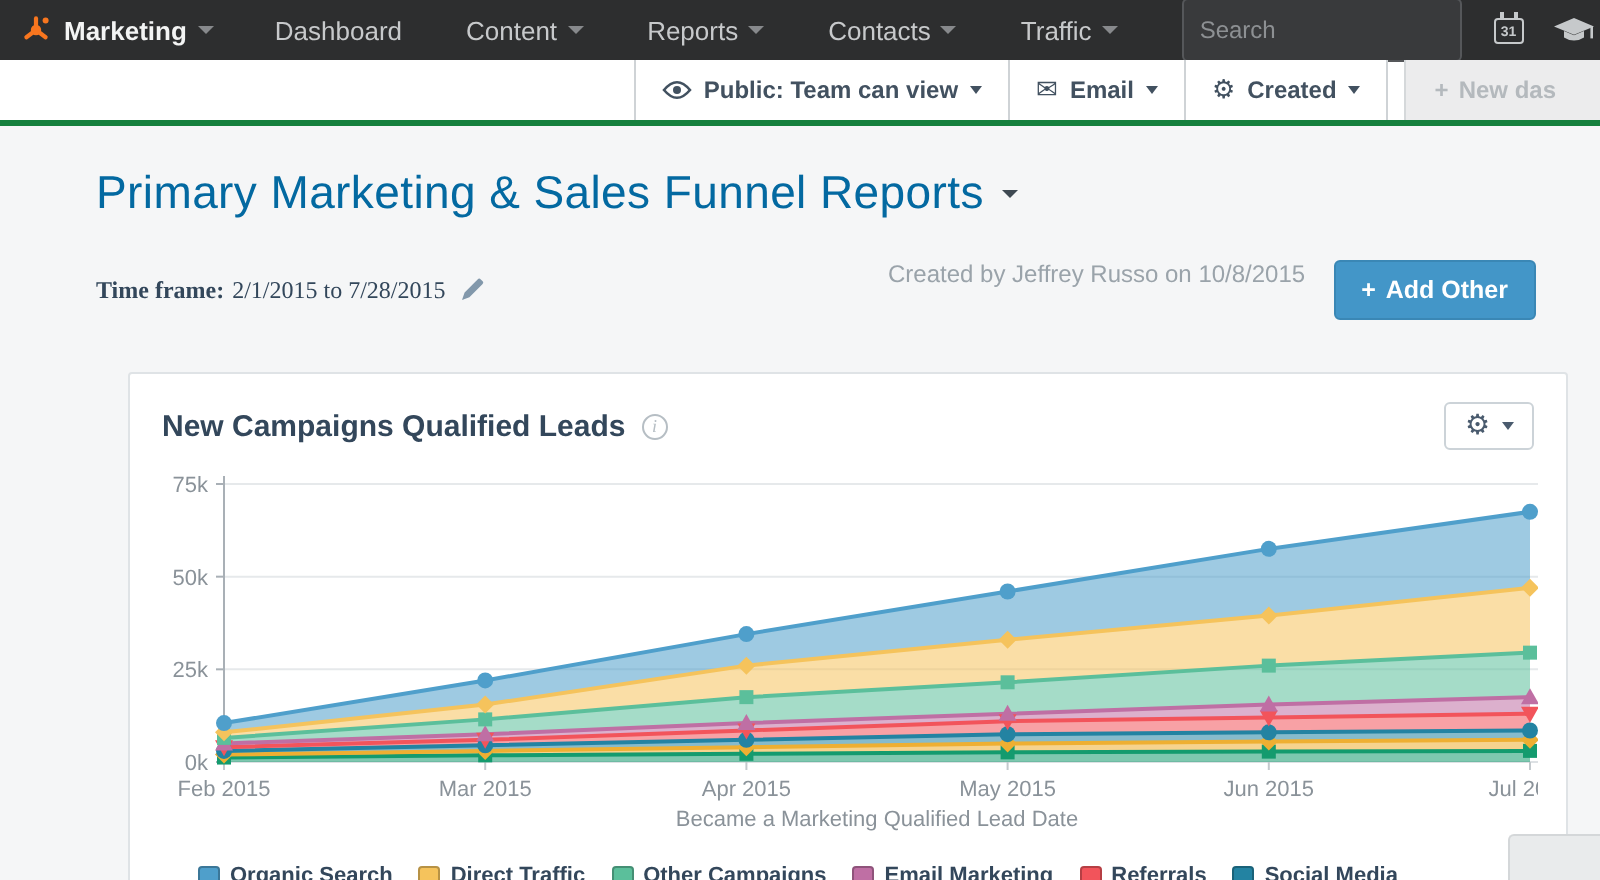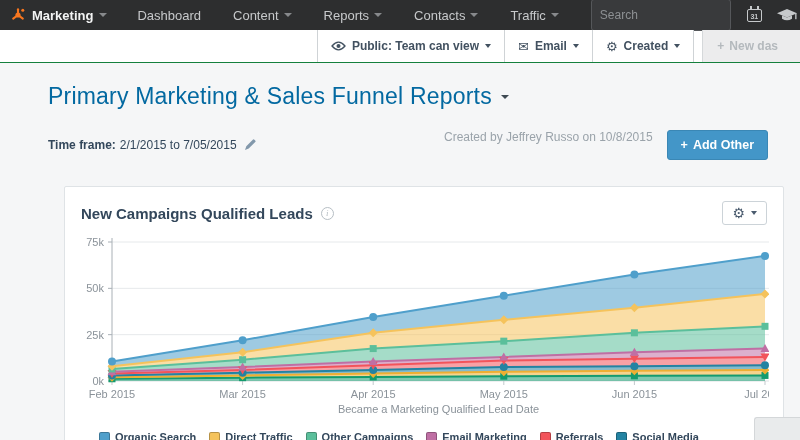--- a/index.html
+++ b/index.html
@@ -22,37 +22,37 @@
                   font-family:"Liberation Sans","DejaVu Sans",sans-serif; }
   .search-input::placeholder { color:#8d9093; }
   .topnav-icons { display:flex; align-items:center; gap:15px; margin-left:16px; }
   .cal { width:15px; height:13px; border:1.5px solid #c6c9cb; border-radius:2px;
          position:relative; display:flex; align-items:center; justify-content:center; }
   .cal span { font-size:7px; font-weight:bold; color:#c6c9cb; line-height:1; margin-top:2px; }
   .cal::before { content:""; position:absolute; top:-4px; left:2px; width:2px; height:3px;
                  background:#c6c9cb; box-shadow:7px 0 0 #c6c9cb; }
 
   
-  .toolbar { height:33px; background:#ffffff; border-bottom:1px solid #15803d;
+  .toolbar { height:33px; background:#ffffff; border-bottom:3px solid #15803d;
              display:flex; justify-content:flex-end; align-items:stretch; overflow:hidden; }
   .tb-btn { display:flex; align-items:center; gap:6px; padding:0 13px; background:#fff;
             border:1px solid #cfd3d6; border-top:none; border-bottom:none; margin-left:-1px;
             font-size:12px; font-weight:bold; color:#425160; cursor:pointer; white-space:nowrap; }
   .tb-btn .glyph { font-family:"DejaVu Sans",sans-serif; font-size:13px; line-height:1; color:#425160; }
   .tb-btn .caret { border-top-color:#425160; border-left-width:3.5px; border-right-width:3.5px; }
   .tb-new { display:flex; align-items:center; gap:5px; background:#ececed; color:#b4b9bd;
             font-size:12px; font-weight:bold; border-left:1px solid #d5d8da; margin-left:8px;
             padding:0 22px 0 14px; min-width:70px; cursor:pointer; white-space:nowrap; }
 
   
   .content { padding:18px 32px 0 48px; }
   .page-title-row { display:flex; align-items:center; gap:9px; margin-top:2px; }
   .page-title { font-size:23px; font-weight:normal; color:#0369a1; letter-spacing:.2px; }
   .meta-row { display:flex; align-items:center; margin-top:20px; }
-  .timeframe { font-size:12px; color:#33475b; display:flex; align-items:center; gap:4px; }
+  .timeframe { font-size:12px; color:#33475b; display:flex; align-items:center; gap:4px;font-family:Liberation Serif, serif; }
   .timeframe b { font-weight:bold; }
   .meta-right { margin-left:auto; display:flex; gap:14px; }
   .created-by { font-size:12px; color:#9aa3aa; }
   .add-report-btn { background:#4396c8; color:#fff; font-size:12.5px; font-weight:bold;
                     border:1px solid #3a87b5; border-radius:3px; padding:7px 13px;
                     display:flex; align-items:center; gap:5px; cursor:pointer;
                     font-family:"Liberation Sans","DejaVu Sans",sans-serif; }
   .plus { font-weight:bold; }
 
   
@@ -160,21 +160,21 @@
 
 <div class="content">
   <div class="page-title-row">
     <h1 class="page-title">Primary Marketing &amp; Sales Funnel Reports</h1>
     <span class="caret dark"></span>
   </div>
 
   <div class="meta-row">
     <div class="timeframe">
       <b>Time frame:</b>
-      <span>2/1/2015 to 7/05/2015</span>
+      <span>2/1/2015 to 7/28/2015</span>
       <svg width="12" height="12" viewBox="0 0 12 12" style="margin-left:3px">
         <path d="M1 11 L2.3 7.2 L8.8 0.7 A1.1 1.1 0 0 1 10.4 0.7 L11.2 1.5 A1.1 1.1 0 0 1 11.2 3.1 L4.7 9.6 Z" fill="#8298ab"></path>
       </svg>
     </div>
     <div class="meta-right">
       <span class="created-by">Created by Jeffrey Russo on 10/8/2015</span>
       <button class="add-report-btn">
         <span class="plus">+</span>
         <span>Add Other</span>
       </button>

